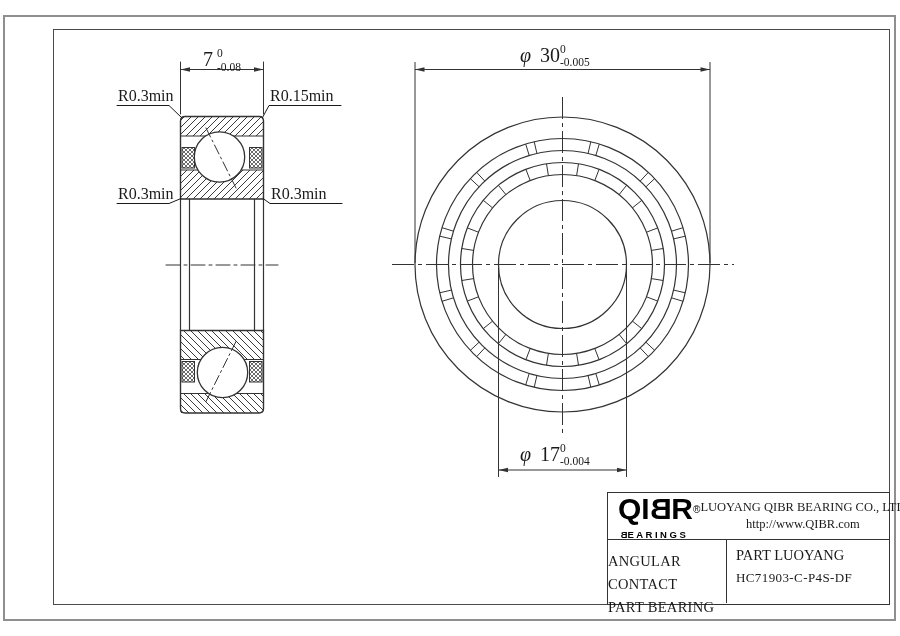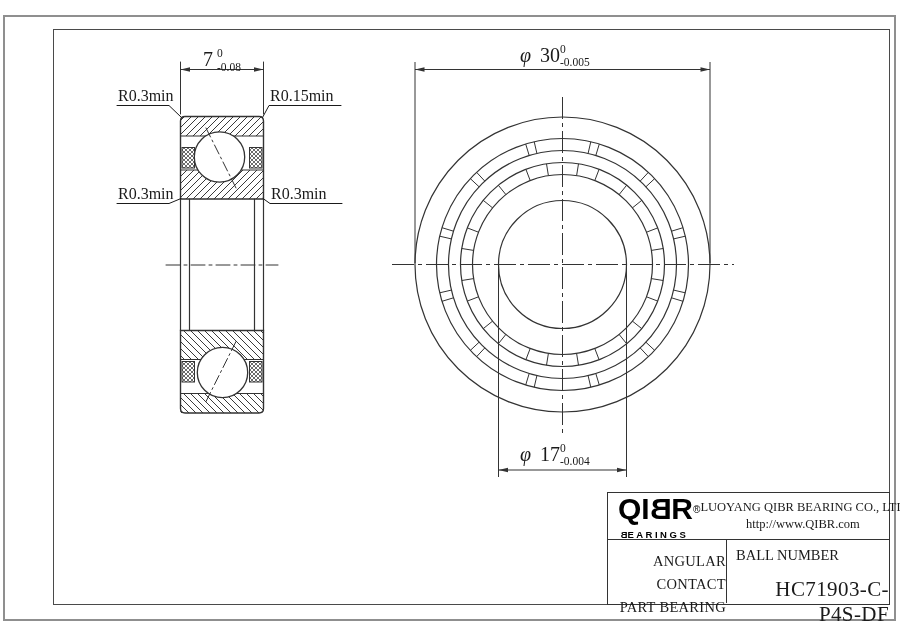--- a/index.html
+++ b/index.html
@@ -21,24 +21,24 @@
   .logo-text{font-family:"Liberation Sans",sans-serif;font-weight:900;font-size:30px;
          letter-spacing:0px;color:#000;}
   .logo-text .mirror,.logo-sub .mirror{display:inline-block;transform:scaleX(-1);}
   .logo-reg{font-size:10px;vertical-align:super;color:#000;font-family:"Liberation Sans",sans-serif;}
   .logo-sub{font-family:"Liberation Sans",sans-serif;font-weight:700;font-size:9.5px;
          letter-spacing:2.5px;color:#000;margin-top:1px;}
   .tb-company{flex:1;text-align:center;padding-top:6px;font-size:12.5px;line-height:17px;
          white-space:nowrap;}
   .tb-row2{display:flex;height:63px;}
   .tb-product{width:119px;border-right:1.6px solid #333;box-sizing:border-box;
-         text-align:right;font-size:14.5px;line-height:23px;padding-top:10px;
+         text-align:left;font-size:14.5px;line-height:23px;padding-top:10px;
          letter-spacing:0.3px;}
   .tb-part{flex:1;font-size:14.5px;padding:7px 0 0 9px;box-sizing:border-box;}
-  .part-number{font-size:21px;text-align:right;margin-top:13px;letter-spacing:0.4px;}
+  .part-number{font-size:13px;text-align:left;margin-top:6px;letter-spacing:0.4px;}
 </style>
 </head>
 <body>
 
 <div class="sheet">
   <div class="outer-border"></div>
   <div class="inner-frame"></div>
 
   <svg class="drawing" width="900" height="636" viewBox="0 0 900 636">
     <defs>
@@ -220,18 +220,18 @@
         <div>LUOYANG QIBR BEARING CO., LTD</div>
         <div>http://www.QIBR.com</div>
       </div>
     </div>
     <div class="tb-row2">
       <div class="tb-product">
         <div>ANGULAR CONTACT</div>
         <div>PART BEARING</div>
       </div>
       <div class="tb-part">
-        <div>BALL NUMBER</div>
+        <div>PART LUOYANG</div>
         <div class="part-number">HC71903-C-P4S-DF</div>
       </div>
     </div>
   </div>
 </div>
 
 </body></html>

